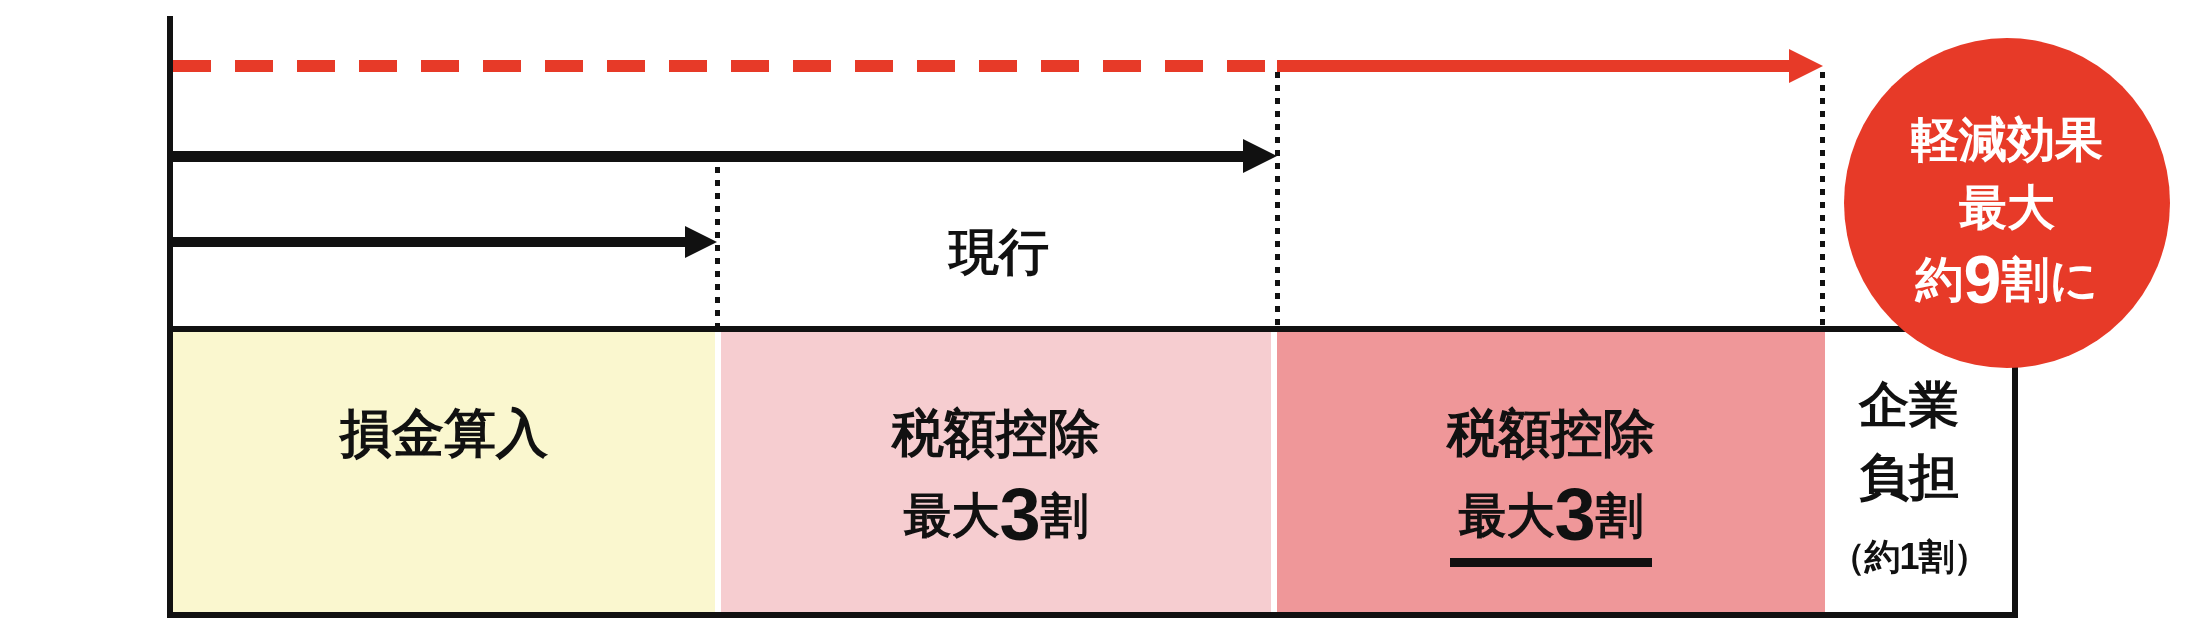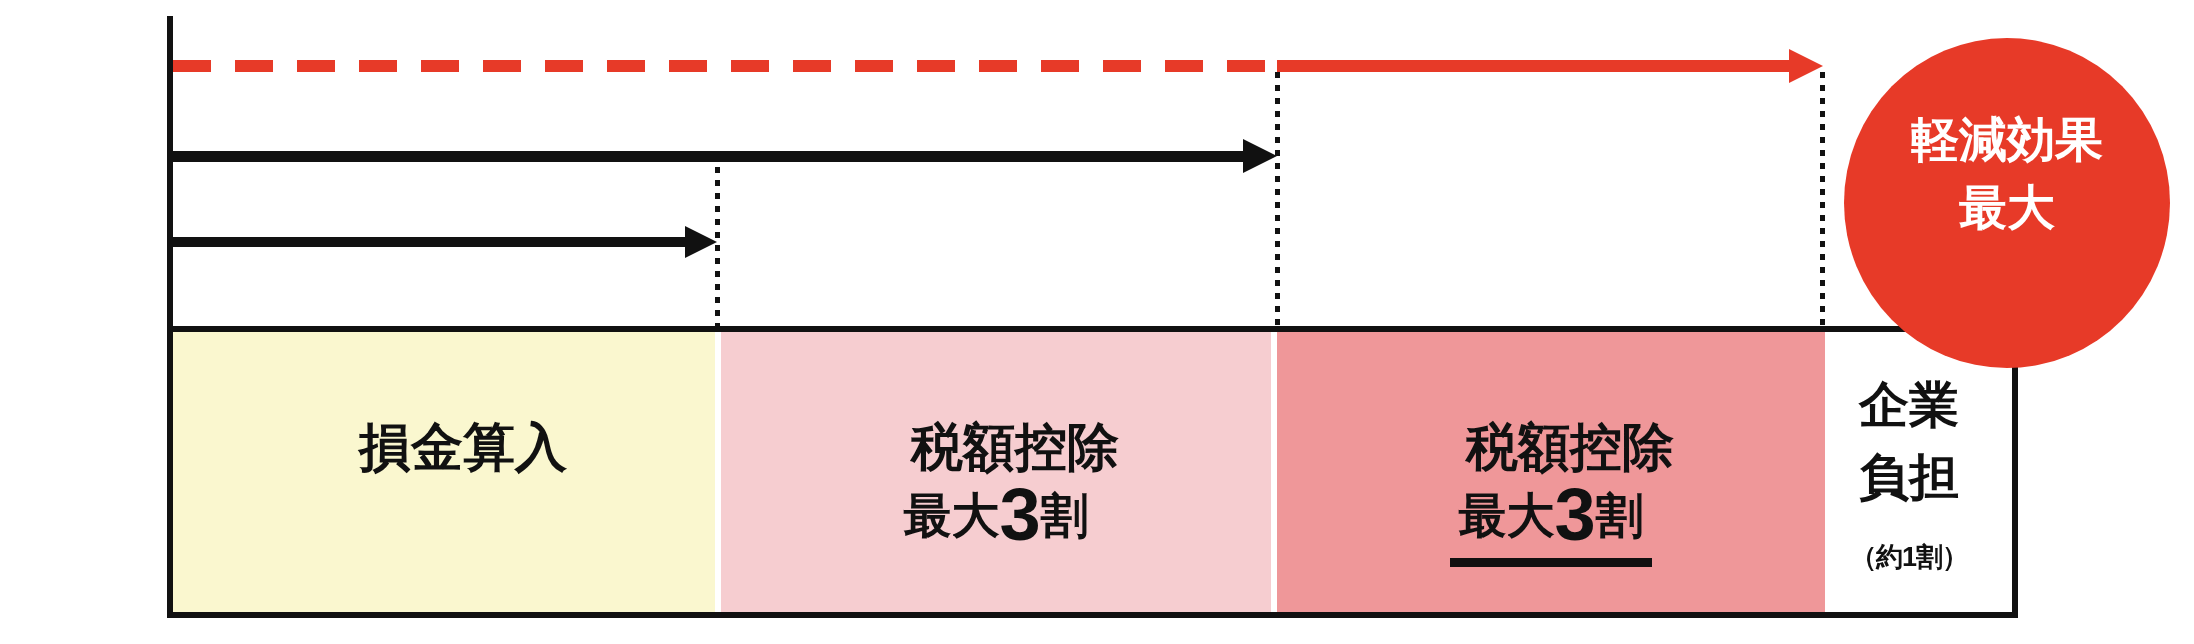--- a/index.html
+++ b/index.html
@@ -44,27 +44,27 @@
   .seg{position:absolute; top:0; bottom:0;}
   .seg-yellow{left:0; width:542px; background:var(--yellow);}
   .seg-pink{left:548px; width:550px; background:var(--pink-light);}
   .seg-dark{left:1104px; width:548px; background:var(--pink-dark);}
 
   .bartext{text-align:center; font-weight:bold; white-space:nowrap; color:var(--ink);}
   .l1{font-size:52px; line-height:54px;}
   .l2{font-size:48px; line-height:76px;}
   .big{font-size:74px; line-height:1; vertical-align:-8px;}
   .s1{left:173px; width:542px;} .s2{left:721px; width:550px;} .s3{left:1277px; width:548px;}
-  .row1{top:420px;margin-left:19px;} .row2{top:478px;}
+  .row1{top:406px;} .row2{top:478px;}
   .ul{display:inline-block; border-bottom:9px solid var(--ink); padding:0 8px 4px 8px;}
 
   .s4{left:1825px; width:168px;}
   .s4a{top:378px; font-size:50px; line-height:54px;}
   .s4b{top:450px; font-size:50px; line-height:54px;}
-  .s4c{top:540px; font-size:27px; line-height:34px; letter-spacing:-1px;}
+  .s4c{top:540px; font-size:36px; line-height:34px; letter-spacing:-1px;}
 
   
   .badge{left:1844px; top:38px; width:326px; height:330px; border-radius:50%;
     background:var(--red); z-index:5;}
   .btext{position:absolute; left:0; width:100%; text-align:center; color:#ffffff;
     font-weight:bold; white-space:nowrap;}
   .b1{top:76px; font-size:48px; line-height:52px;}
   .b2{top:144px; font-size:48px; line-height:52px;}
   .b3{top:204px; font-size:48px; line-height:76px;}
   .bigw{font-size:68px; line-height:1; vertical-align:-7px;}
@@ -83,20 +83,21 @@
   <div class="abs blk-long"></div>
   <div class="abs head blk-long-head"></div>
 
   <div class="abs blk-short"></div>
   <div class="abs head blk-short-head"></div>
 
   <div class="abs vdot vdot1"></div>
   <div class="abs vdot vdot2"></div>
   <div class="abs vdot vdot3"></div>
 
+  <div class="abs zlabel lbl-current">現行</div>
 
   <div class="abs bar">
     <div class="seg seg-yellow"></div>
     <div class="seg seg-pink"></div>
     <div class="seg seg-dark"></div>
   </div>
 
   <div class="abs bartext l1 s1 row1">損金算入</div>
 
   <div class="abs bartext l1 s2 row1">税額控除</div>
@@ -105,15 +106,16 @@
   <div class="abs bartext l1 s3 row1">税額控除</div>
   <div class="abs bartext l2 s3 row2"><span class="ul"><span>最大</span><span class="big">3</span><span>割</span></span></div>
 
   <div class="abs bartext s4 s4a">企業</div>
   <div class="abs bartext s4 s4b">負担</div>
   <div class="abs bartext s4 s4c">（約1割）</div>
 
   <div class="abs badge">
     <div class="btext b1">軽減効果</div>
     <div class="btext b2">最大</div>
+    <div class="btext b3"><span>約</span><span class="bigw">9</span><span>割に</span></div>
   </div>
 
 </div>
 
 </body></html>

